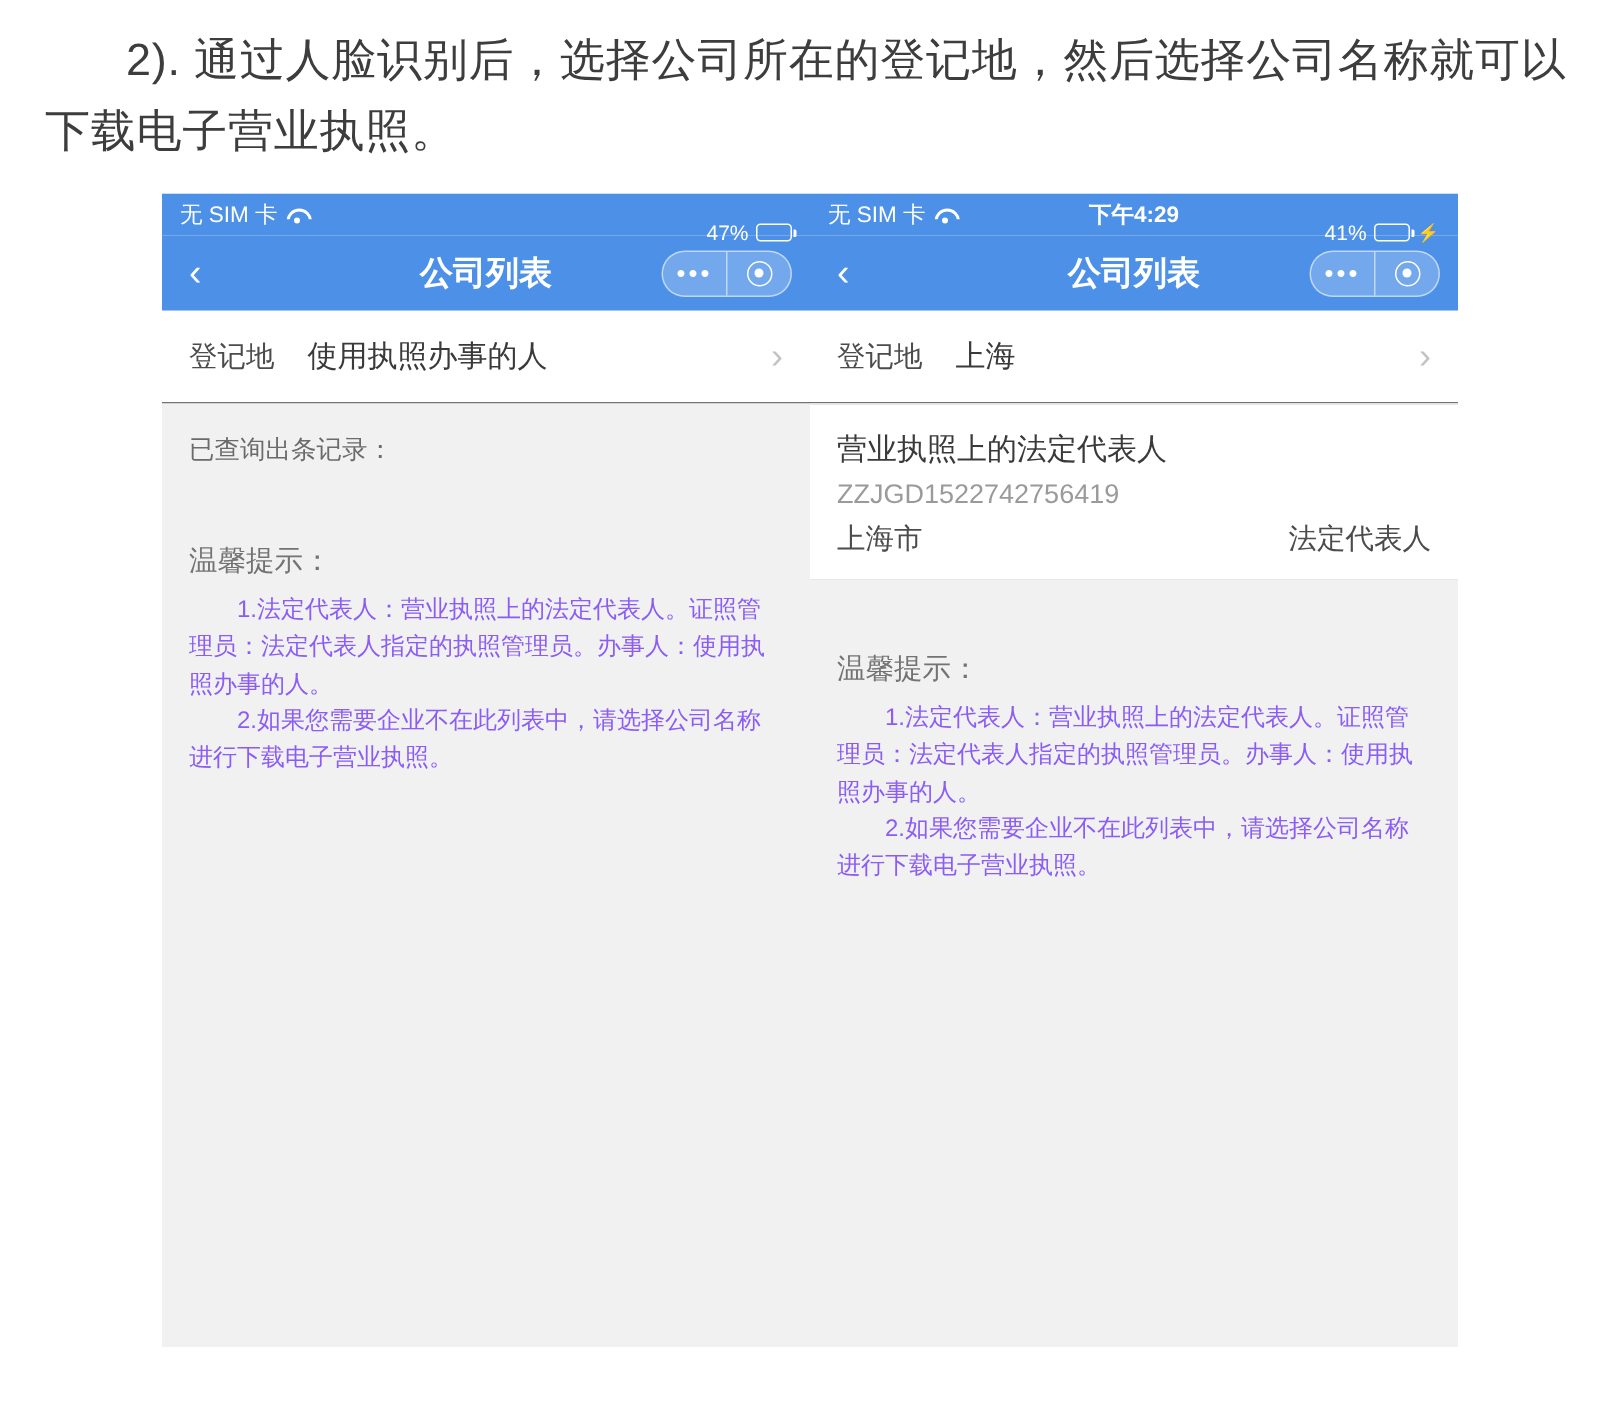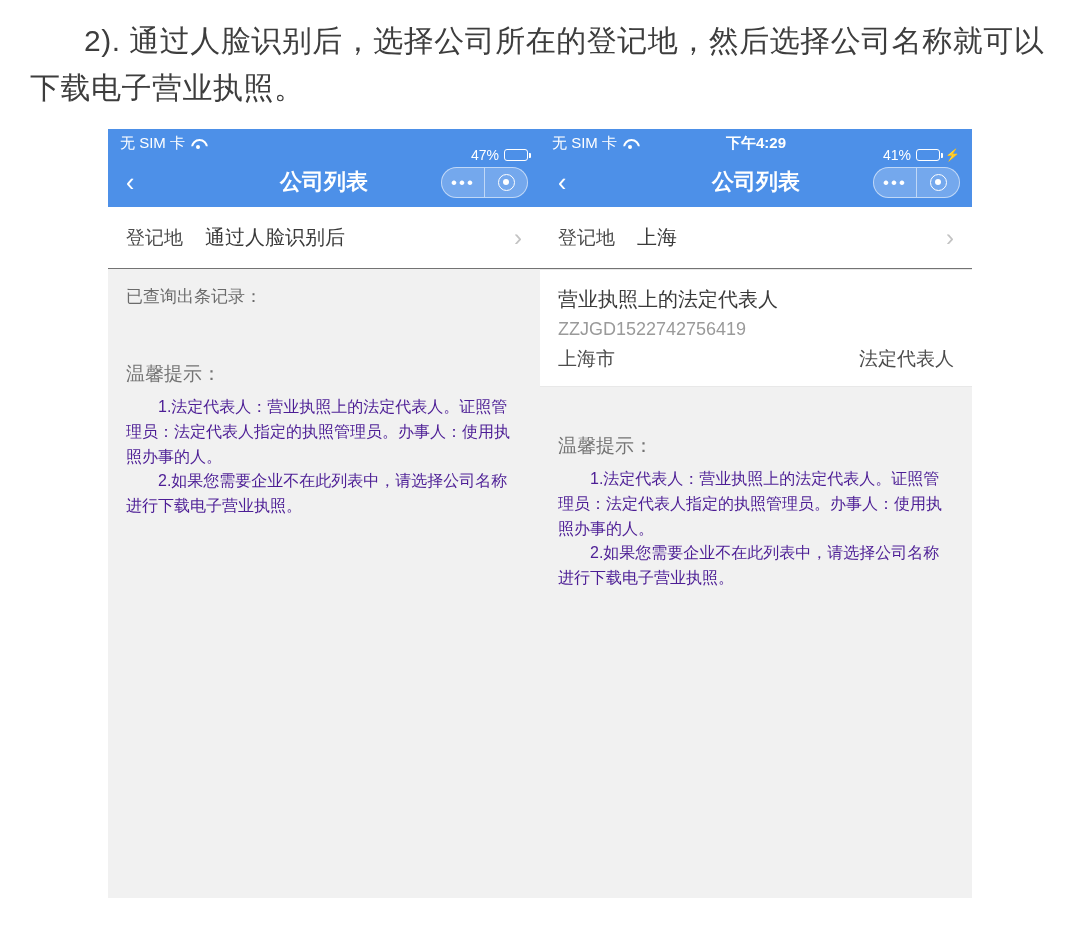--- a/index.html
+++ b/index.html
@@ -211,22 +211,22 @@
     color: #c3c3c3;
     font-size: 24px;
     font-weight: 300;
     line-height: 1;
   }
 
   
   .count-bar {
     height: 46px;
     display: flex;
-    align-items: flex-start;
-    padding: 16px 18px;
+    align-items: flex-end;
+    padding: 4px 18px;
     box-sizing: border-box;
     font-size: 17px;
     color: #6b6b6b;
     background: #f1f1f1;
   }
 
   
   .company-card {
     background: #ffffff;
     padding: 16px 18px 14px 18px;
@@ -258,21 +258,21 @@
     padding: 18px 18px 0 18px;
     box-sizing: border-box;
   }
   .tips-title {
     font-size: 19px;
     color: #737373;
     margin-bottom: 8px;
   }
   .tips-para {
     font-size: 16px;
-    color: #4c1d95;
+    color: #8b5cf6;
     line-height: 1.55;
     text-indent: 32px;
   }
 
   .phone-body { height: calc(100% - 78px); background: #f1f1f1; }
   .spacer-1 { height: 28px; }
 </style>
 </head>
 <body>
 
@@ -306,21 +306,21 @@
         <span class="divider"></span>
         <span class="seg">
             <span class="target-icon"></span>
           </span>
       </div>
     </div>
 
     <div class="phone-body">
       <div class="region-row">
         <span class="region-label">登记地</span>
-        <span class="region-value placeholder">通过人脸识别后</span>
+        <span class="region-value placeholder">使用执照办事的人</span>
         <span class="region-arrow">›</span>
       </div>
 
       <div class="count-bar">
         <span>已查询出条记录：</span>
       </div>
 
       <div class="spacer-1"></div>
 
       <div class="tips">

